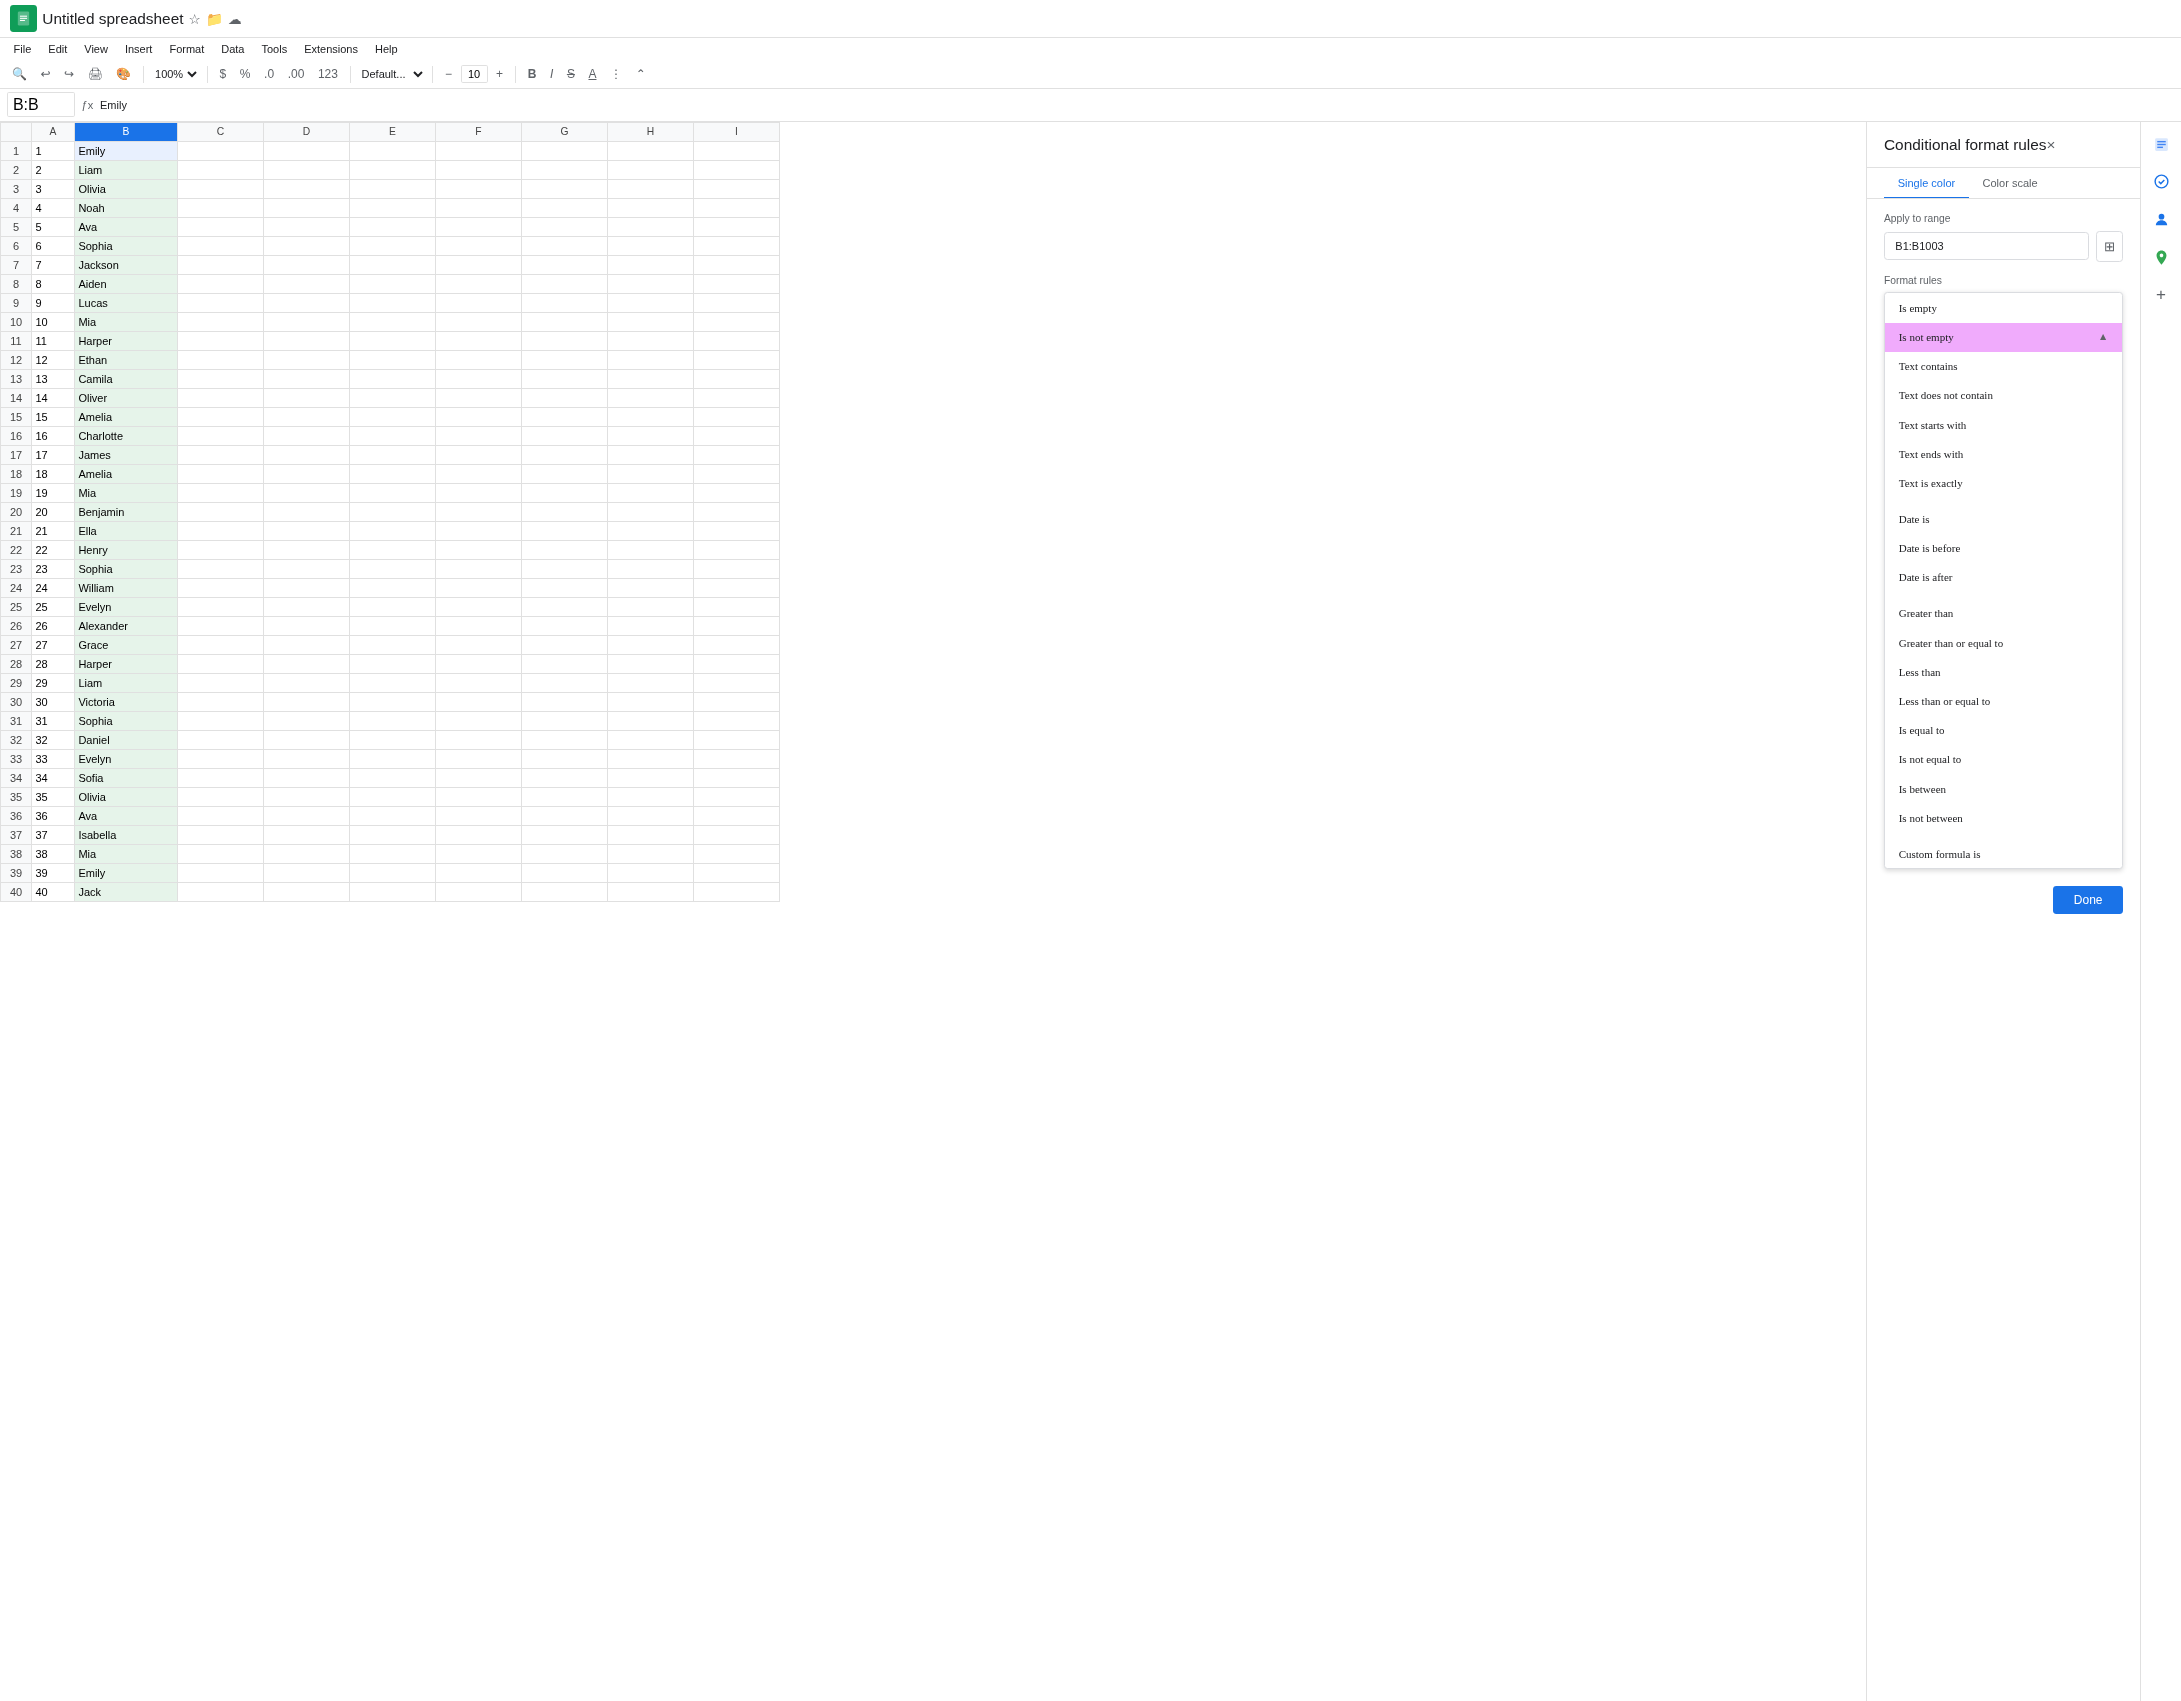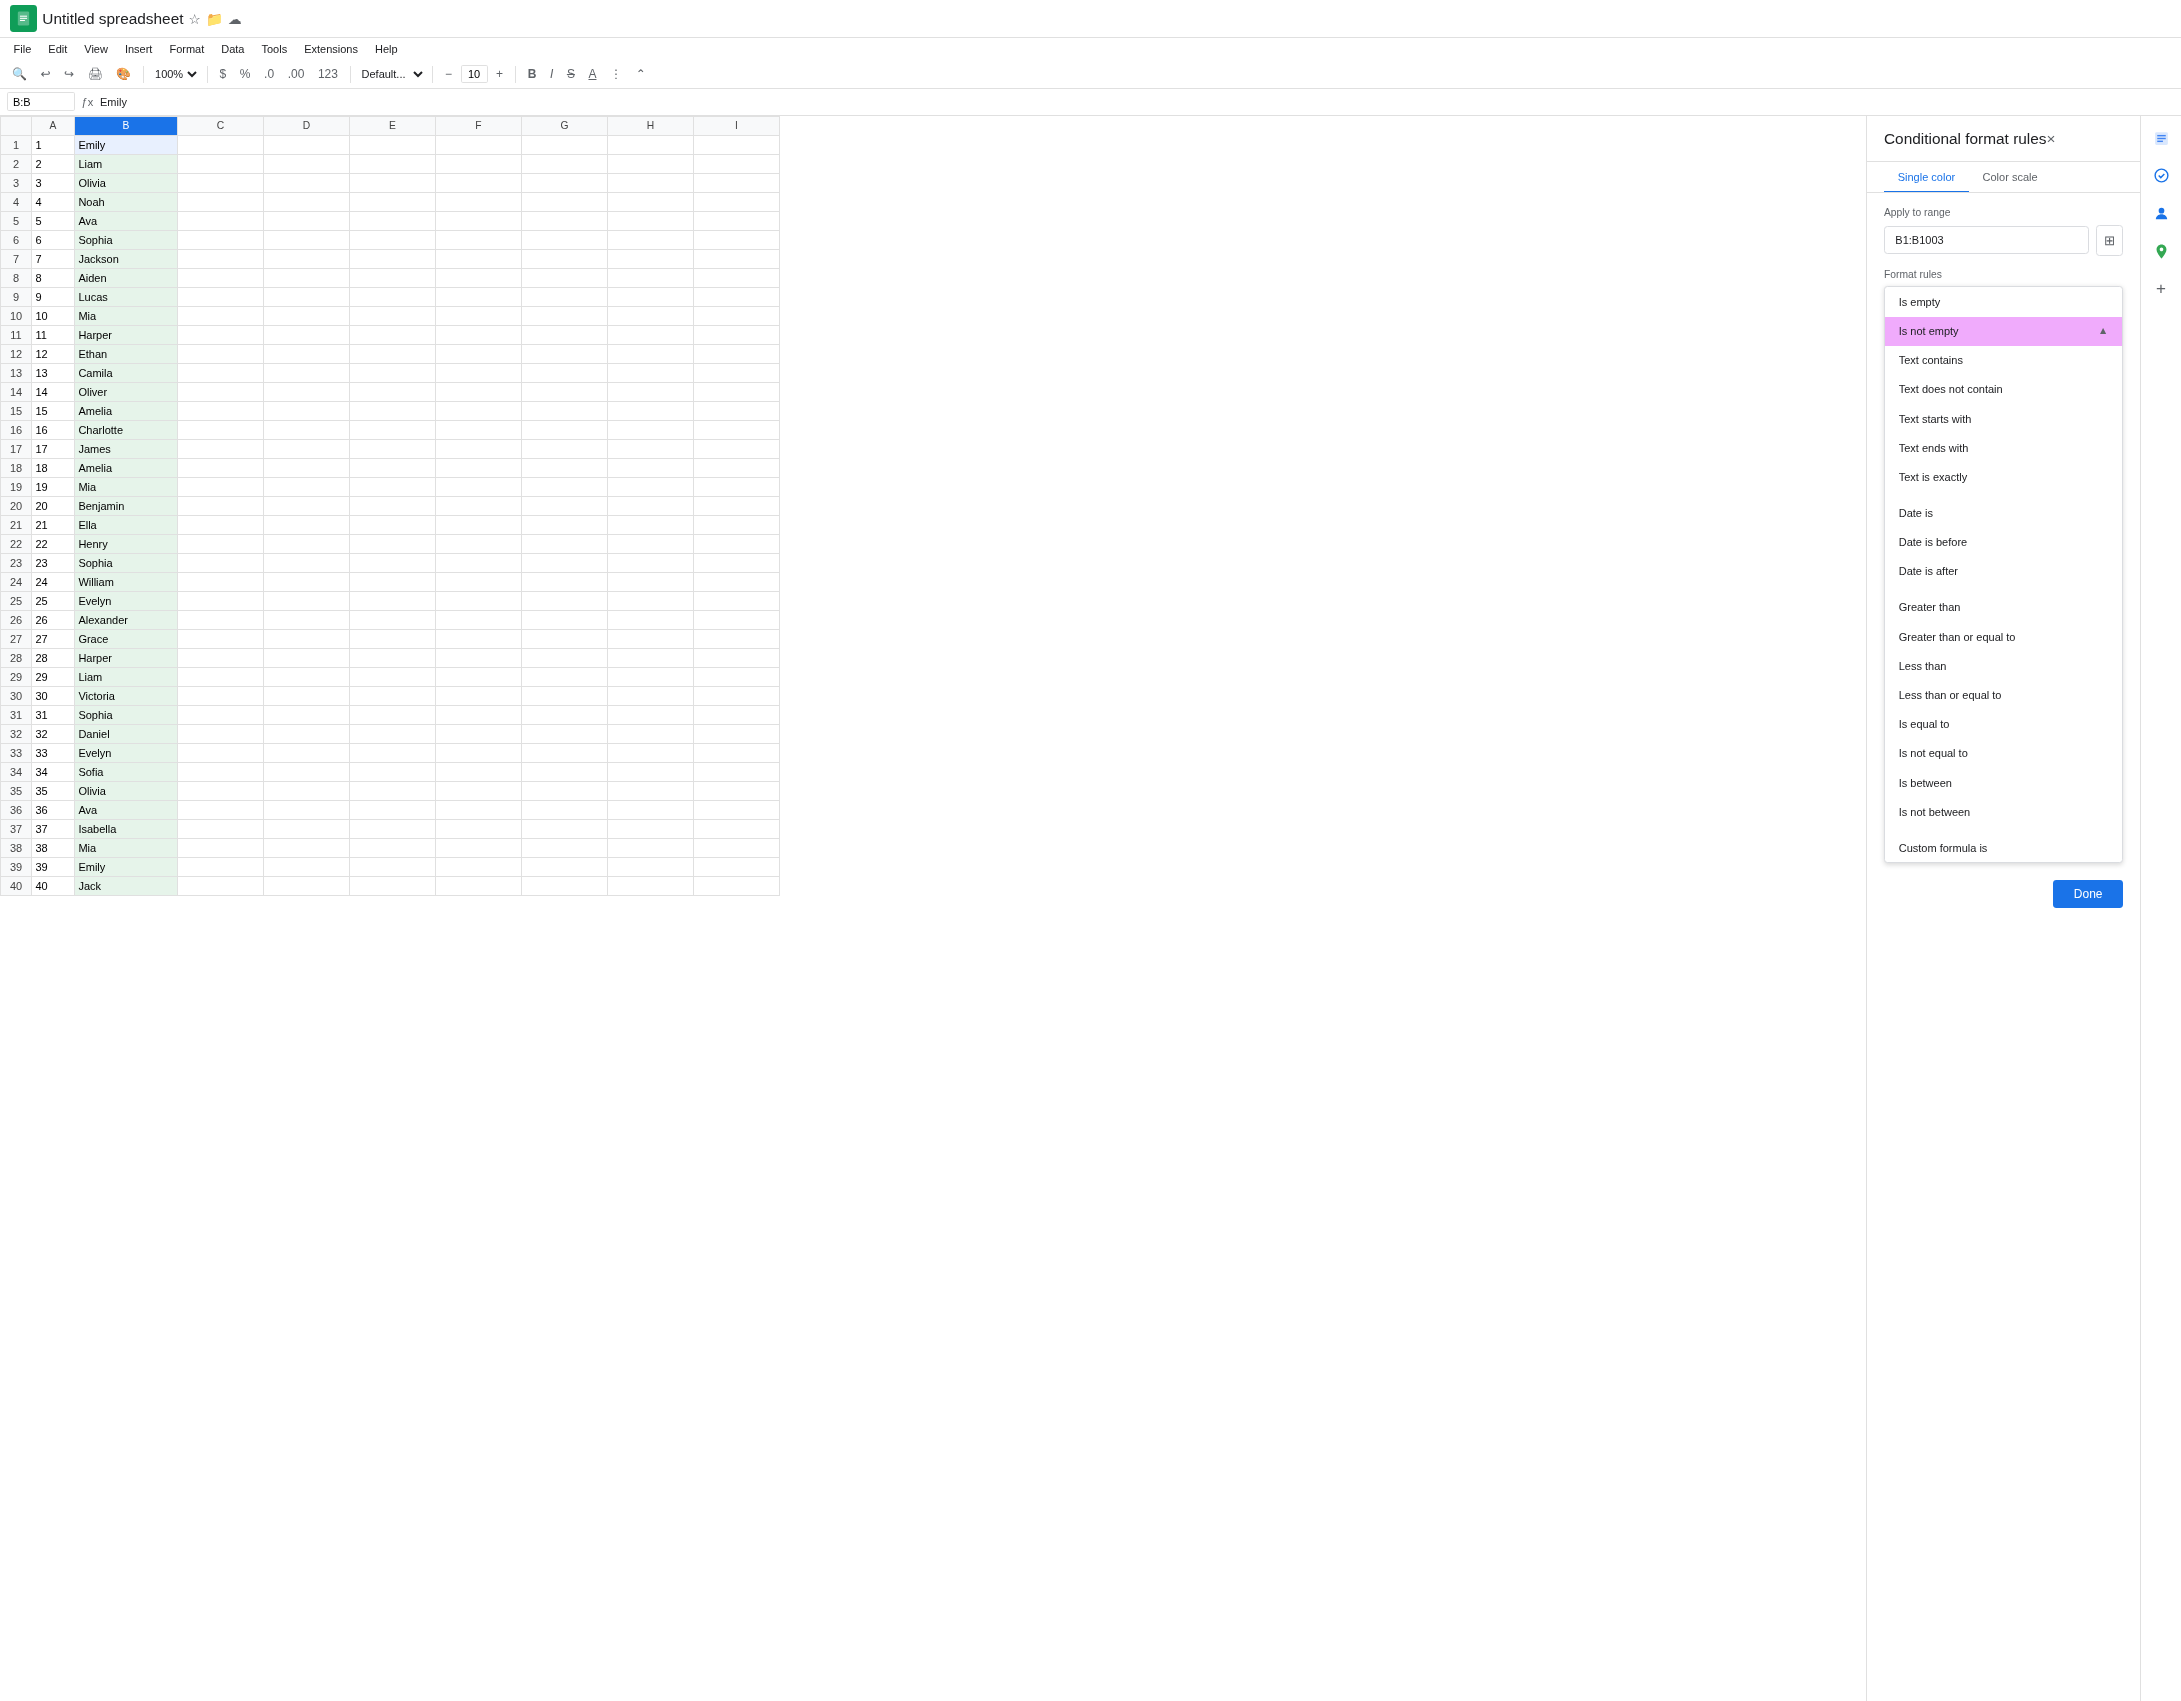--- a/index.html
+++ b/index.html
@@ -20,21 +20,21 @@
 
     
     .toolbar { display: flex; align-items: center; padding: 3.4px 6.8px; gap: 3.4px; background: #fff; border-bottom: 0.9px solid #e0e0e0; }
     .toolbar-btn { padding: 3.4px 5.1px; border-radius: 3.4px; cursor: pointer; color: #5f6368; font-size: 12px; border: none; background: transparent; display: flex; align-items: center; }
     .toolbar-separator { width: 0.9px; height: 17px; background: #e0e0e0; margin: 0 3.4px; }
     .zoom-select { border: none; font-size: 11px; color: #202124; background: transparent; cursor: pointer; }
     .font-size-input { width: 27px; text-align: center; border: 0.9px solid #e0e0e0; border-radius: 1.7px; font-size: 11px; padding: 1.7px; }
 
     
     .formula-bar { display: flex; align-items: center; padding: 3.4px 6.8px; border-bottom: 0.9px solid #e0e0e0; gap: 6.8px; }
-    .cell-ref { width: 68px; border: 0.9px solid #e0e0e0; padding: 2.6px 5.1px; font-size: 11px; border-radius: 1.7px; }
+    .cell-ref { width: 68px; border: 0.9px solid #e0e0e0; padding: 2.6px 5.1px; font-size: 16px; border-radius: 1.7px; }
     .formula-icon { color: #5f6368; font-size: 11px; }
     .formula-input { flex: 1; border: none; outline: none; font-size: 11px; color: #202124; }
 
     
     .main-content { display: flex; flex: 1; overflow: hidden; }
 
     
     .spreadsheet { flex: 1; overflow: auto; position: relative; }
     .sheet-table { border-collapse: collapse; font-size: 11px; table-layout: fixed; }
     .sheet-table th, .sheet-table td { border: 0.9px solid #e0e0e0; padding: 0 3.4px; height: 19px; white-space: nowrap; overflow: hidden; }
@@ -62,21 +62,21 @@
     .panel-content { flex: 1; overflow-y: auto; padding: 13.7px 17px; }
     .section-label { font-size: 10.3px; color: #5f6368; margin-bottom: 6.8px; font-weight: 500; }
     .range-input-row { display: flex; align-items: center; gap: 6.8px; margin-bottom: 13px; }
     .range-input { flex: 1; border: 0.9px solid #dadce0; border-radius: 3.4px; padding: 6.8px 10.3px; font-size: 11px; color: #202124; outline: none; }
     .range-icon-btn { border: 0.9px solid #dadce0; border-radius: 3.4px; padding: 6.8px; cursor: pointer; background: transparent; color: #5f6368; }
 
     .format-rules-label { font-size: 10.3px; color: #5f6368; margin-bottom: 6.8px; font-weight: 500; }
 
     
     .dropdown-list { border: 0.9px solid #dadce0; border-radius: 3.4px; overflow: hidden; background: #fff; box-shadow: 0 1.7px 5.1px rgba(0,0,0,0.15); }
-    .dropdown-item { padding: 8.6px 13.7px; cursor: pointer; color: #202124; font-size: 11px; display: flex; justify-content: space-between; }
+    .dropdown-item { padding: 8.6px 13.7px; cursor: pointer; color: #202124; font-size: 11px; display: flex; justify-content: space-between; font-family: Liberation Serif, serif; }
     .dropdown-item.highlighted { background: #f0abfc; }
     .dropdown-arrow { color: #5f6368; font-size: 10.3px; }
     .dropdown-group-spacer { height: 6.8px; background: #fff; }
 
     
     .done-btn { background: #1a73e8; color: #fff; border: none; border-radius: 3.4px; padding: 6.8px 20.5px; font-size: 12px; cursor: pointer; float: right; margin-top: 10.3px; }
 
     
     .side-icons { width: 41px; background: #fff; border-left: 0.9px solid #e0e0e0; display: flex; flex-direction: column; align-items: center; padding: 6.8px 0; gap: 6.8px; }
     .side-icon { width: 31px; height: 31px; display: flex; align-items: center; justify-content: center; border-radius: 50%; cursor: pointer; color: #5f6368; font-size: 13.7px; }

